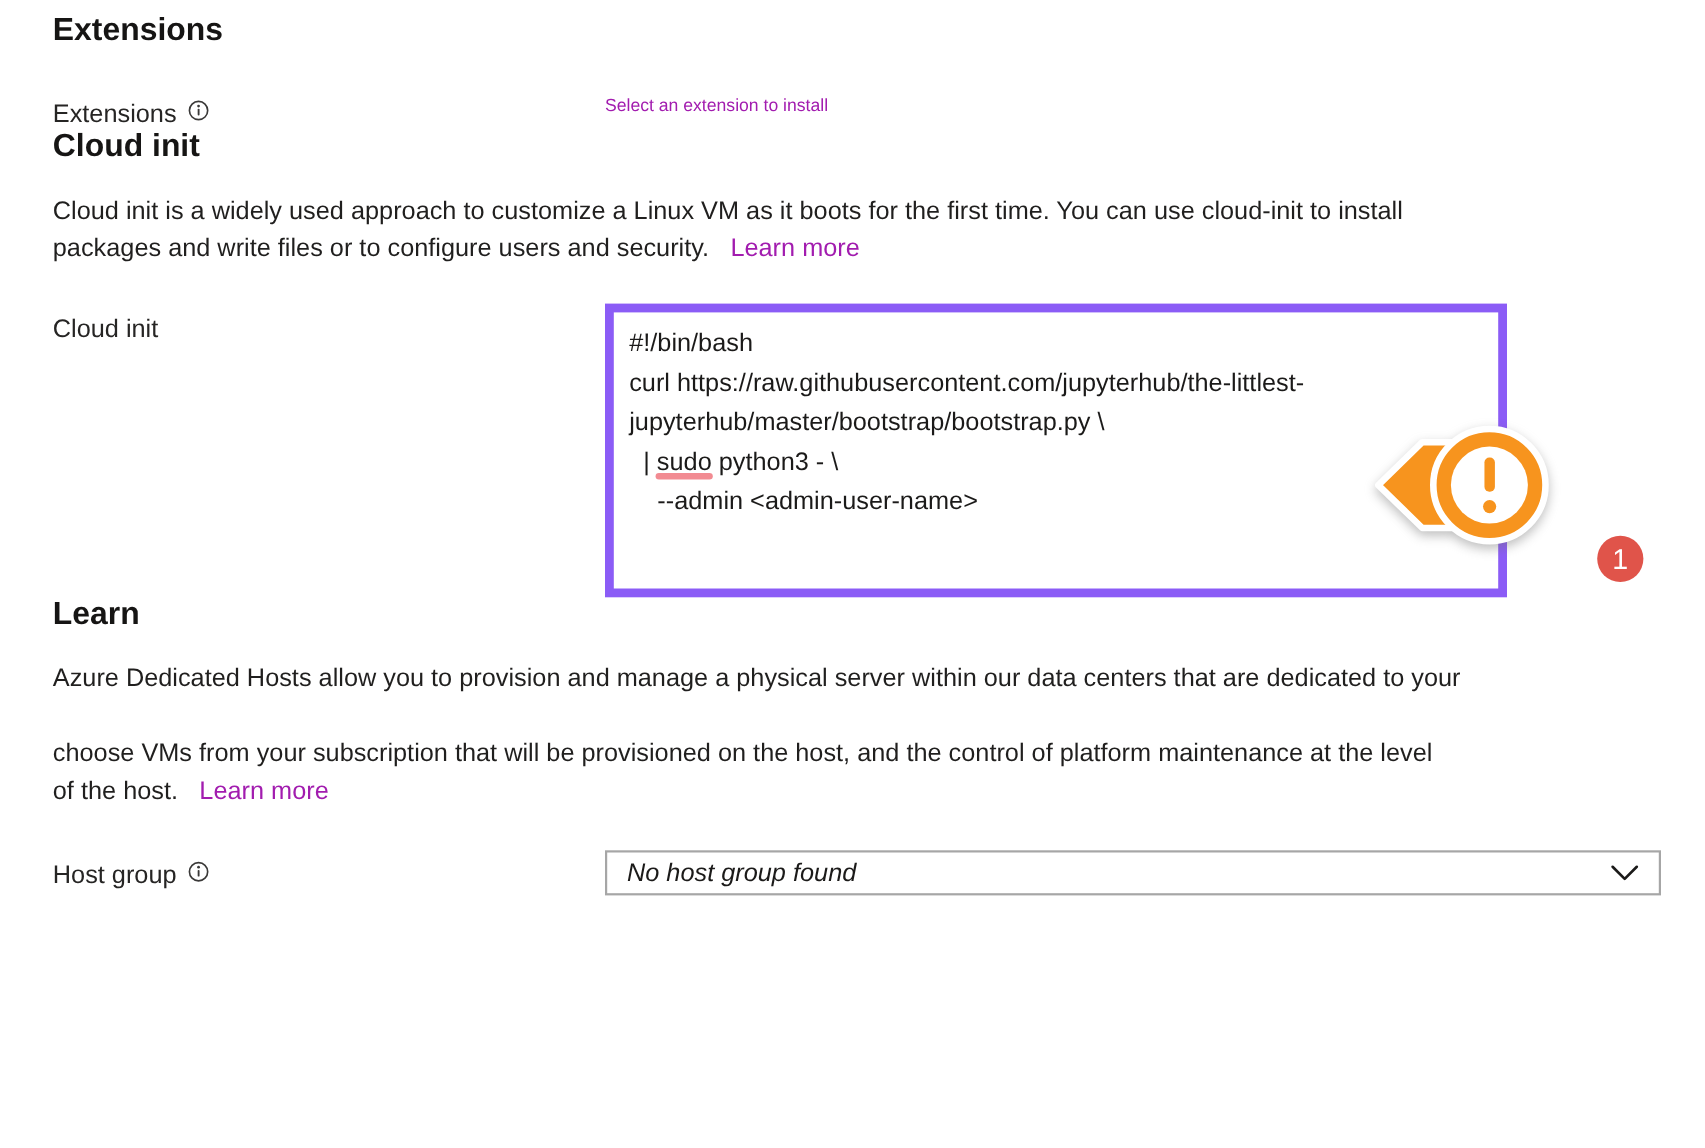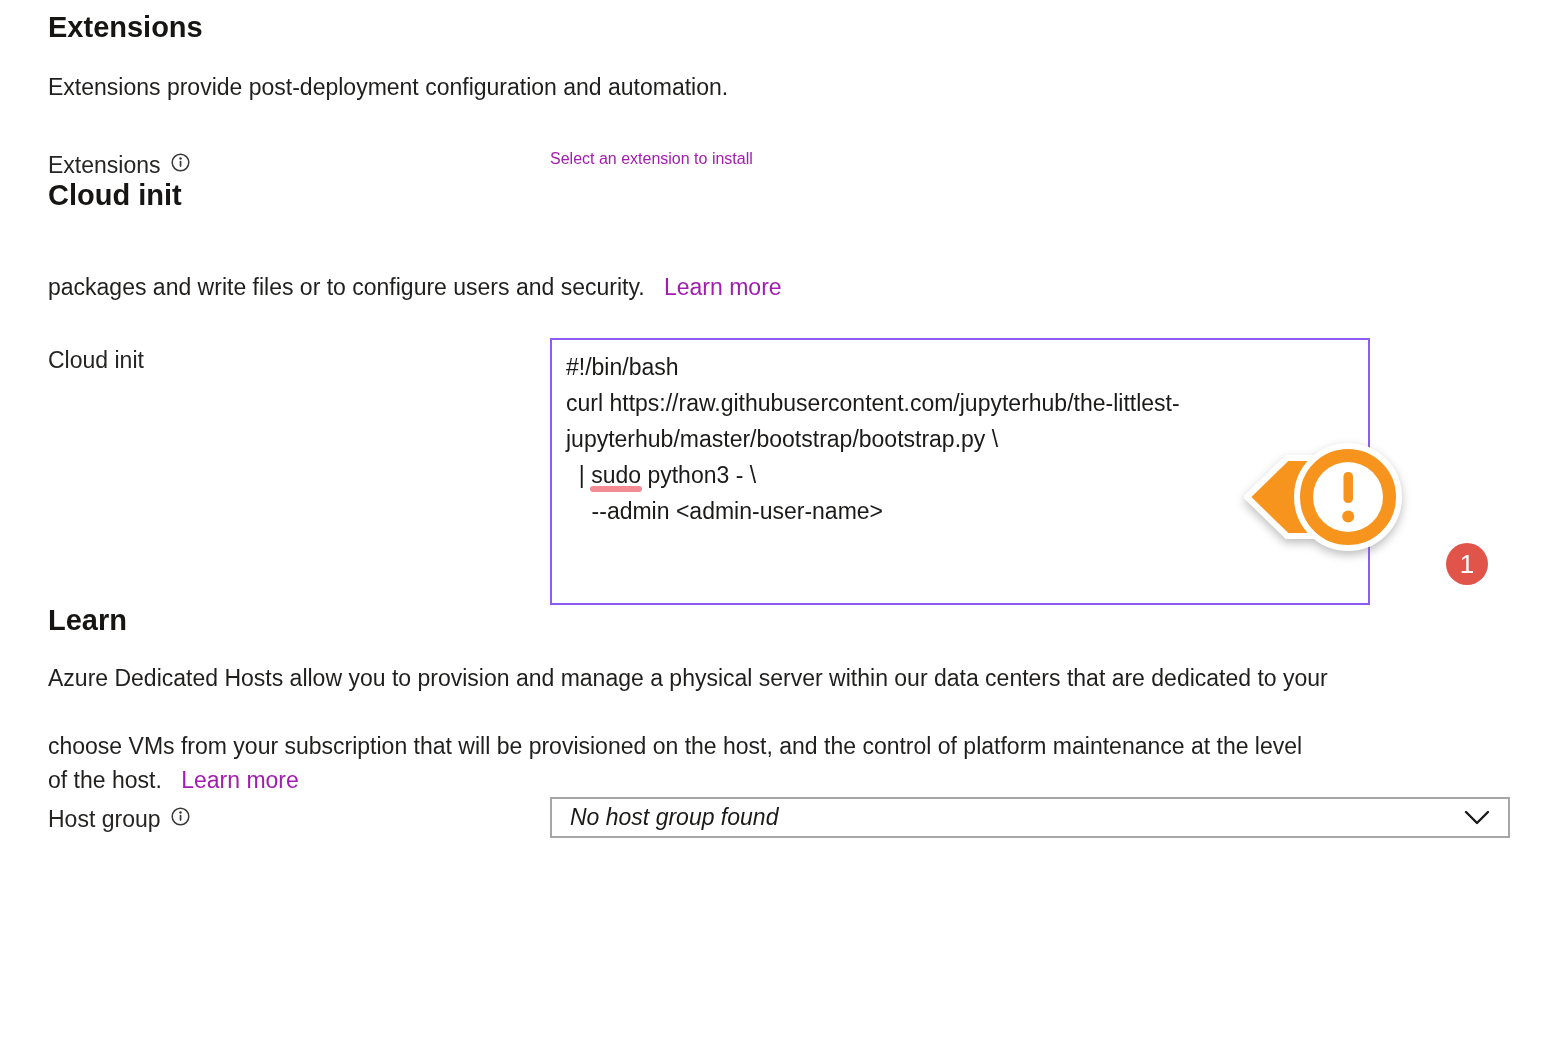--- a/index.html
+++ b/index.html
@@ -25,34 +25,34 @@
   .desc-tight { margin-top: 26px; }
 
   .link {
     color: #a21caf; text-decoration: none; cursor: pointer;
   }
   .inline-link { margin-left: 13px; margin-top: 32px; }
 
   .field-row { display: flex; align-items: flex-start; }
   .row-ext { margin-top: 46px; }
   .row-cloud { margin-top: 34px; }
-  .row-host { }
+  .row-host { margin-top: 38px; }
   .label-col {
     width: 502px; flex: 0 0 502px;
     font-size: 23px; color: #262524; line-height: 30px;
     display: flex; align-items: center;
   }
   .label-col .info-icon { margin-left: 9px; flex: none; }
   .pt7 { padding-top: 7px; align-items: flex-start; }
 
   
   .cloud-textarea {
     position: relative;
     width: 820px; height: 267px;
-    border: 2px solid #8b5cf6;
+    border: 8px solid #8b5cf6;
     background: #ffffff;
     padding: 9px 14px;
     font-size: 23px; line-height: 36px;
     color: #1b1a19;
     cursor: text;
   }
   .code-line { white-space: pre; }
   .misspelled { position: relative; }
   .misspelled::after {
     content: "";
@@ -85,39 +85,38 @@
     cursor: pointer;
   }
   .dropdown .chevron { margin-left: auto; display: flex; align-items: center; }
 </style>
 </head>
 <body>
 
 <div class="page">
 
   <h2 class="section-heading">Extensions</h2>
-  <p class="section-desc">Extensions provide post-deployment configuration and automation.</p>
 
   <div class="field-row row-ext">
     <div class="label-col">
       <span>Extensions</span>
       <span class="info-icon">
         <svg width="21" height="21" viewBox="0 0 21 21">
           <circle cx="10.5" cy="10.5" r="8.3" fill="none" stroke="#3a3938" stroke-width="1.5"></circle>
           <circle cx="10.5" cy="6.4" r="1.25" fill="#3a3938"></circle>
           <rect x="9.7" y="8.8" width="1.7" height="6.1" rx="0.8" fill="#3a3938"></rect>
         </svg>
       </span>
     </div>
     <a class="link">Select an extension to install</a>
   </div>
 
   <h2 class="section-heading mt-cloud-h">Cloud init</h2>
   <p class="section-desc desc-tight">
-    <br>
+    <span>Cloud init is a widely used approach to customize a Linux VM as it boots for the first time. You can use cloud-init to install</span><br>
     <span>packages and write files or to configure users and security.</span>
     <a class="link inline-link">Learn more</a>
   </p>
 
   <div class="field-row row-cloud">
     <div class="label-col pt7">
       <span>Cloud init</span>
     </div>
     <div class="cloud-textarea">
       <div class="code-line">#!/bin/bash</div>

